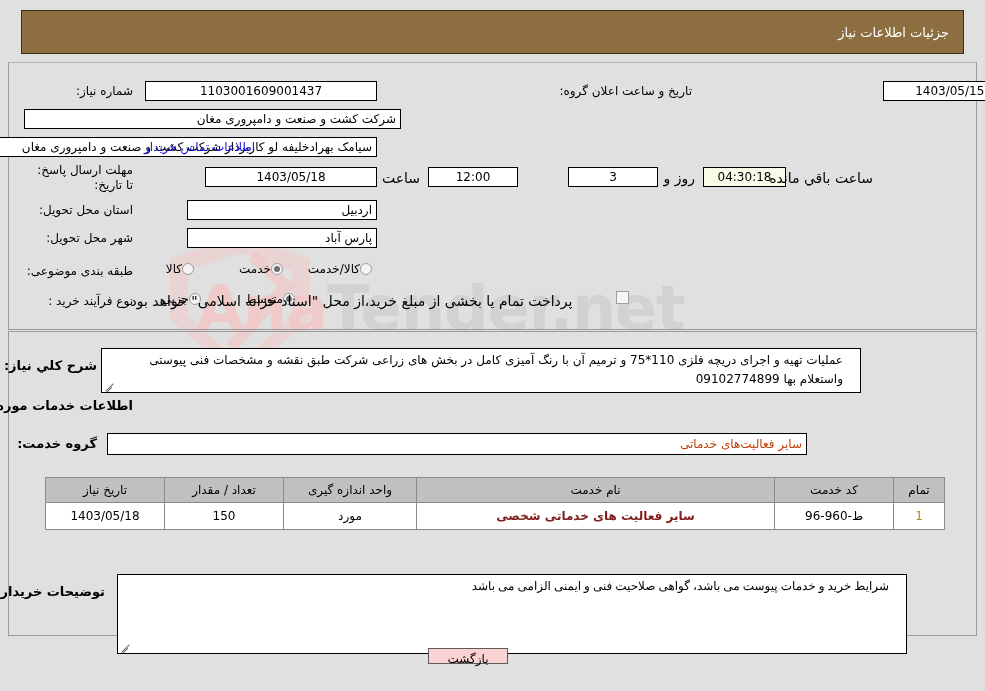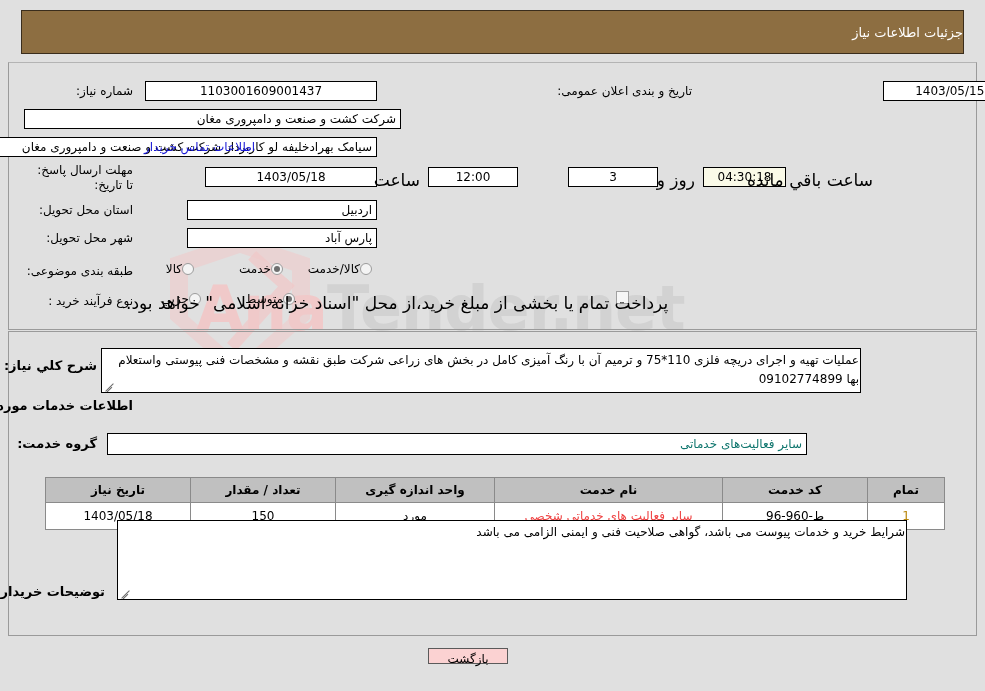--- a/index.html
+++ b/index.html
@@ -79,21 +79,21 @@
     width: 943px;
     height: 44px;
     box-sizing: border-box;
     background: #8d6e41;
     border: 1px solid #3a2d1c;
     color: #ffffff;
     font-size: 13px;
     display: flex;
     align-items: center;
     justify-content: flex-start;
-    padding-right: 0;
+    padding-right: 14px;
     z-index: 2;
   }
 
   
   .panel {
     position: absolute;
     right: 8px;
     top: 62px;
     width: 969px;
     height: 268px;
@@ -136,21 +136,21 @@
     z-index: 3;
     overflow: hidden;
     white-space: nowrap;
   }
   .fld.center { text-align: center; }
   .fld.rtl-txt { text-align: right; }
   .fld.cream { background: #fafae8; text-align: center; }
 
   .plain {
     position: absolute;
-    font-size: 17px;
+    font-size: 14px;
     white-space: nowrap;
     z-index: 3;
   }
   .link {
     position: absolute;
     font-size: 12px;
     color: #1717d6;
     white-space: nowrap;
     cursor: pointer;
     z-index: 3;
@@ -212,21 +212,21 @@
   }
 
   
   .ta {
     position: absolute;
     box-sizing: border-box;
     background: #ffffff;
     border: 1px solid #000000;
     font-size: 12px;
     line-height: 19px;
-    padding: 2px 1px;
+    padding: 2px 17px;
     color: #000;
     text-align: right;
     z-index: 3;
     overflow: hidden;
     font-family: "DejaVu Sans", "Liberation Sans", sans-serif;
   }
   .ta .grip {
     position: absolute;
     left: 2px;
     bottom: 0px;
@@ -260,76 +260,76 @@
     width: 900px;
     border-collapse: collapse;
     background: #ffffff;
     z-index: 3;
     font-size: 12px;
   }
   .tbl th {
     background: #c0c0c0;
     border: 1px solid #8a8a8a;
     font-size: 12px;
-    font-weight: bold;
+    font-weight: normal;
     height: 24px;
     color: #000;
-    padding: 0 17px;
+    padding: 0 4px;
   }
   .tbl td {
     background: #ffffff;
     border: 1px solid #8a8a8a;
     height: 26px;
     text-align: center;
     padding: 0 4px;
     color: #000;
   }
   .tbl td.idx { color: #b8860b; font-weight: normal; }
   .tbl td.code { color: #000; }
-  .tbl td.name { color: #ef4444; }
+  .tbl td.name { color: #7f1d1d; font-weight: bold; }
 
   
   .btn {
     position: absolute;
     box-sizing: border-box;
     height: 16px;
     border: 1px solid #5a5a5a;
     font-size: 12px;
     font-family: "DejaVu Sans", "Liberation Sans", sans-serif;
     line-height: 20px;
     text-align: center;
     cursor: pointer;
     z-index: 3;
     color: #000;
   }
   .btn.back { background: #fbd2d2; }
   .btn.print { background: #e8f6e2; margin-top: 44px; }
 
   
-  .svc-val { color: #0f766e; }
+  .svc-val { color: #c2410c; }
 </style>
 </head>
 <body>
 
 <div class="watermark">
   <div class="wm-shield"></div>
   <div class="wm-check"></div>
   <div class="wm-text"><span class="red">Ana</span><span>Tender.net</span></div>
 </div>
 
 <div class="app-header">
   <span>جزئیات اطلاعات نیاز</span>
 </div>
 
 <div class="panel"></div>
 
 <div class="lbl" style="right:852px; top:84px; width:110px;">شماره نیاز:</div>
 <div class="fld center" style="right:608px; top:81px; width:232px;">1103001609001437</div>
 
-<div class="lbl" style="right:293px; top:84px;">تاریخ و بندی اعلان عمومی:</div>
+<div class="lbl" style="right:293px; top:84px;">تاریخ و ساعت اعلان گروه:</div>
 <div class="fld center" style="right:480px; top:81px; width:180px; right:auto; left:883px;">07:02 - 1403/05/15</div>
 
 <div class="lbl" style="right:852px; top:112px;">نام دستگاه خریدار:</div>
 <div class="fld rtl-txt" style="right:584px; top:109px; width:377px;">شرکت کشت و صنعت و دامپروری مغان</div>
 
 <div class="lbl" style="right:852px; top:140px;">ایجاد کننده درخواست:</div>
 <div class="fld rtl-txt" style="right:608px; top:137px; width:443px;">سیامک بهرادخلیفه لو کاربرداز شرکت کشت و صنعت و دامپروری مغان</div>
 <div class="link" style="right:765px; top:140px; right:auto; left:144px;">اطلاعات تماس خریدار</div>
 
 <div class="lbl" style="right:852px; top:163px; width:104px; line-height:15px; white-space:normal;">مهلت ارسال پاسخ: تا تاریخ:</div>
@@ -404,19 +404,19 @@
       <td class="code">ط-960-96</td>
       <td class="name">سایر فعالیت های خدماتی شخصی</td>
       <td>مورد</td>
       <td>150</td>
       <td>1403/05/18</td>
     </tr>
   </tbody>
 </table>
 
 <div class="bold-lbl" style="right:880px; top:584px;">توضیحات خریدار:</div>
-<div class="ta" style="right:78px; top:520px; width:790px; height:80px;">
+<div class="ta" style="right:78px; top:574px; width:790px; height:80px;font-family:Liberation Serif, serif;">
   <span>شرایط خرید و خدمات پیوست می باشد، گواهی صلاحیت فنی و ایمنی الزامی می باشد</span>
   <span class="grip"></span>
 </div>
 
 <div class="btn back" style="right:auto; left:428px; top:648px; width:80px;">بازگشت</div>
 <div class="btn print" style="right:auto; left:519px; top:648px; width:68px;">چاپ</div>
 
 </body></html>

